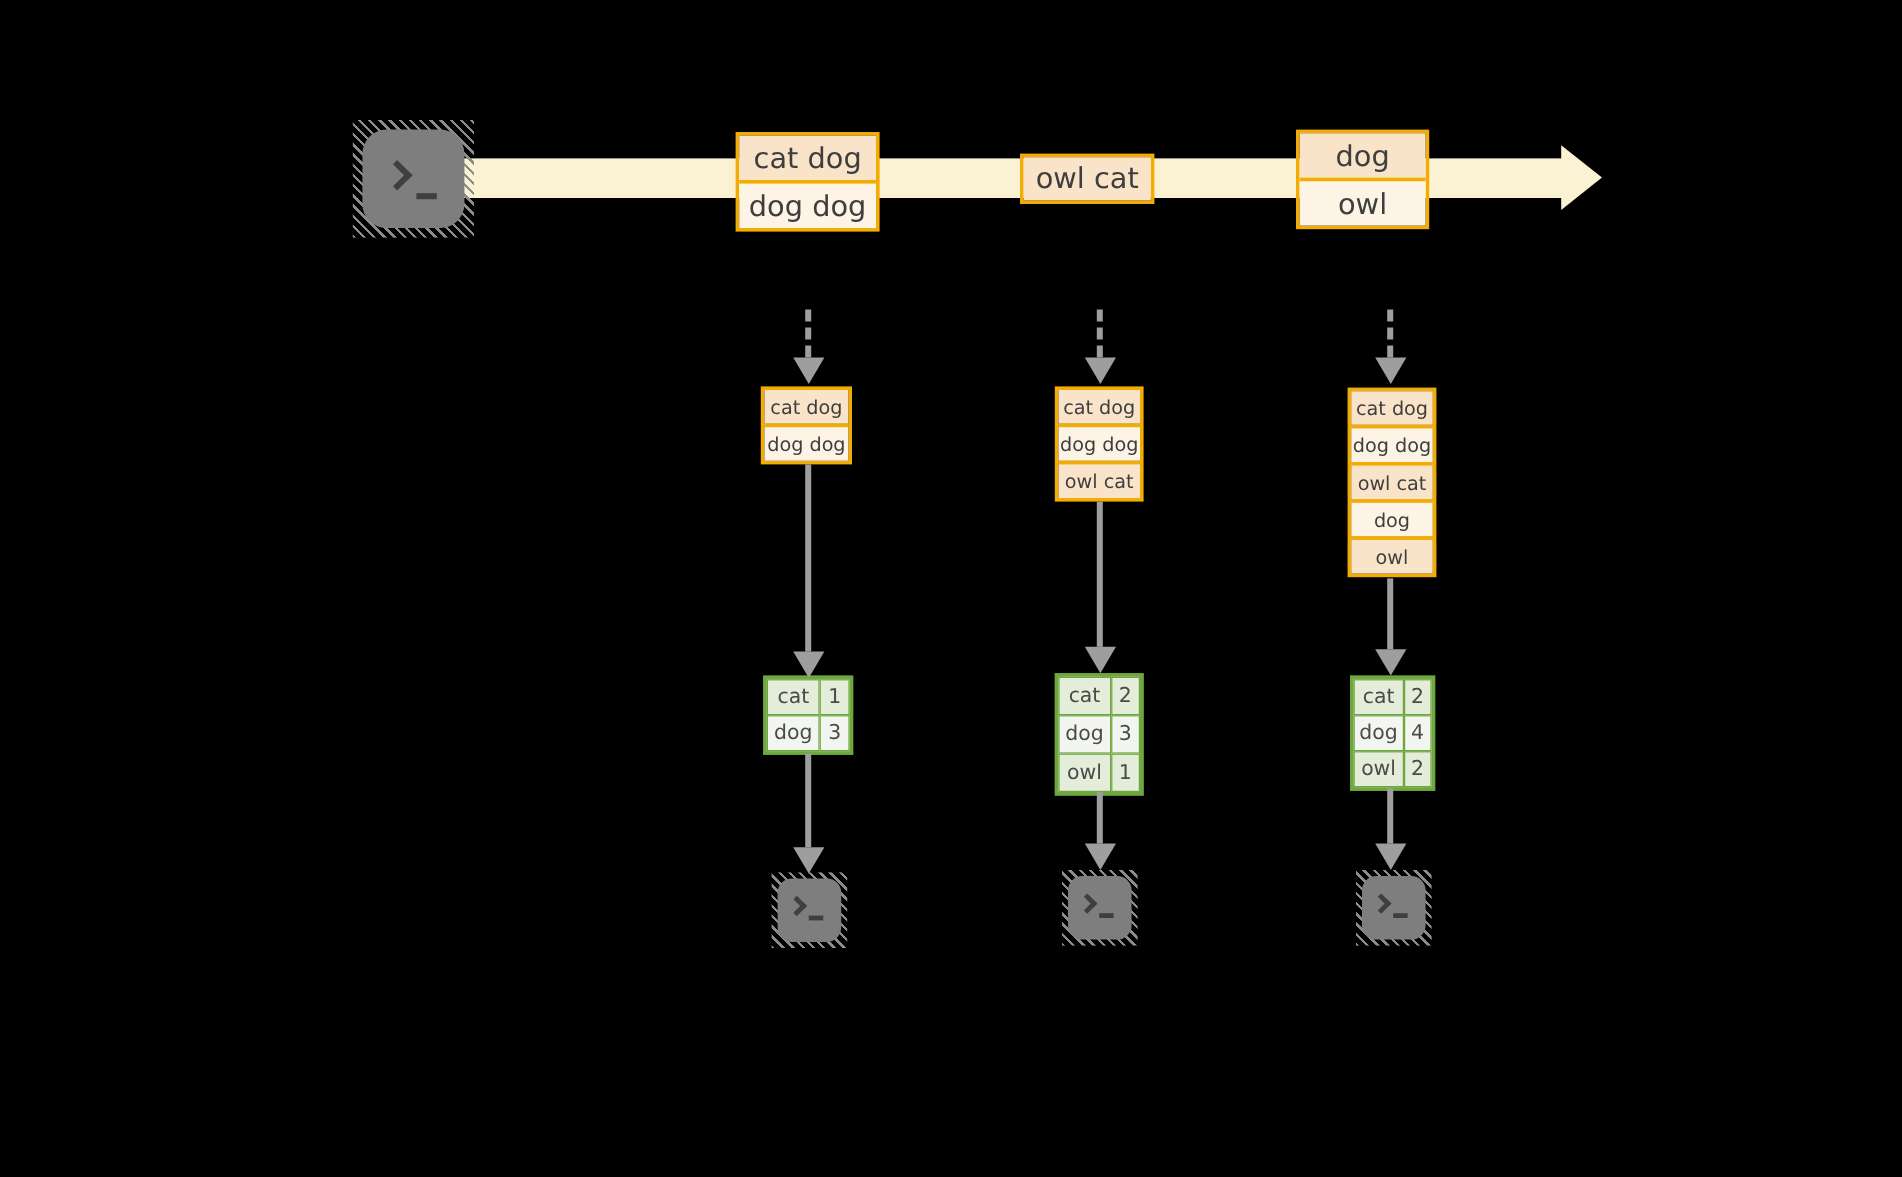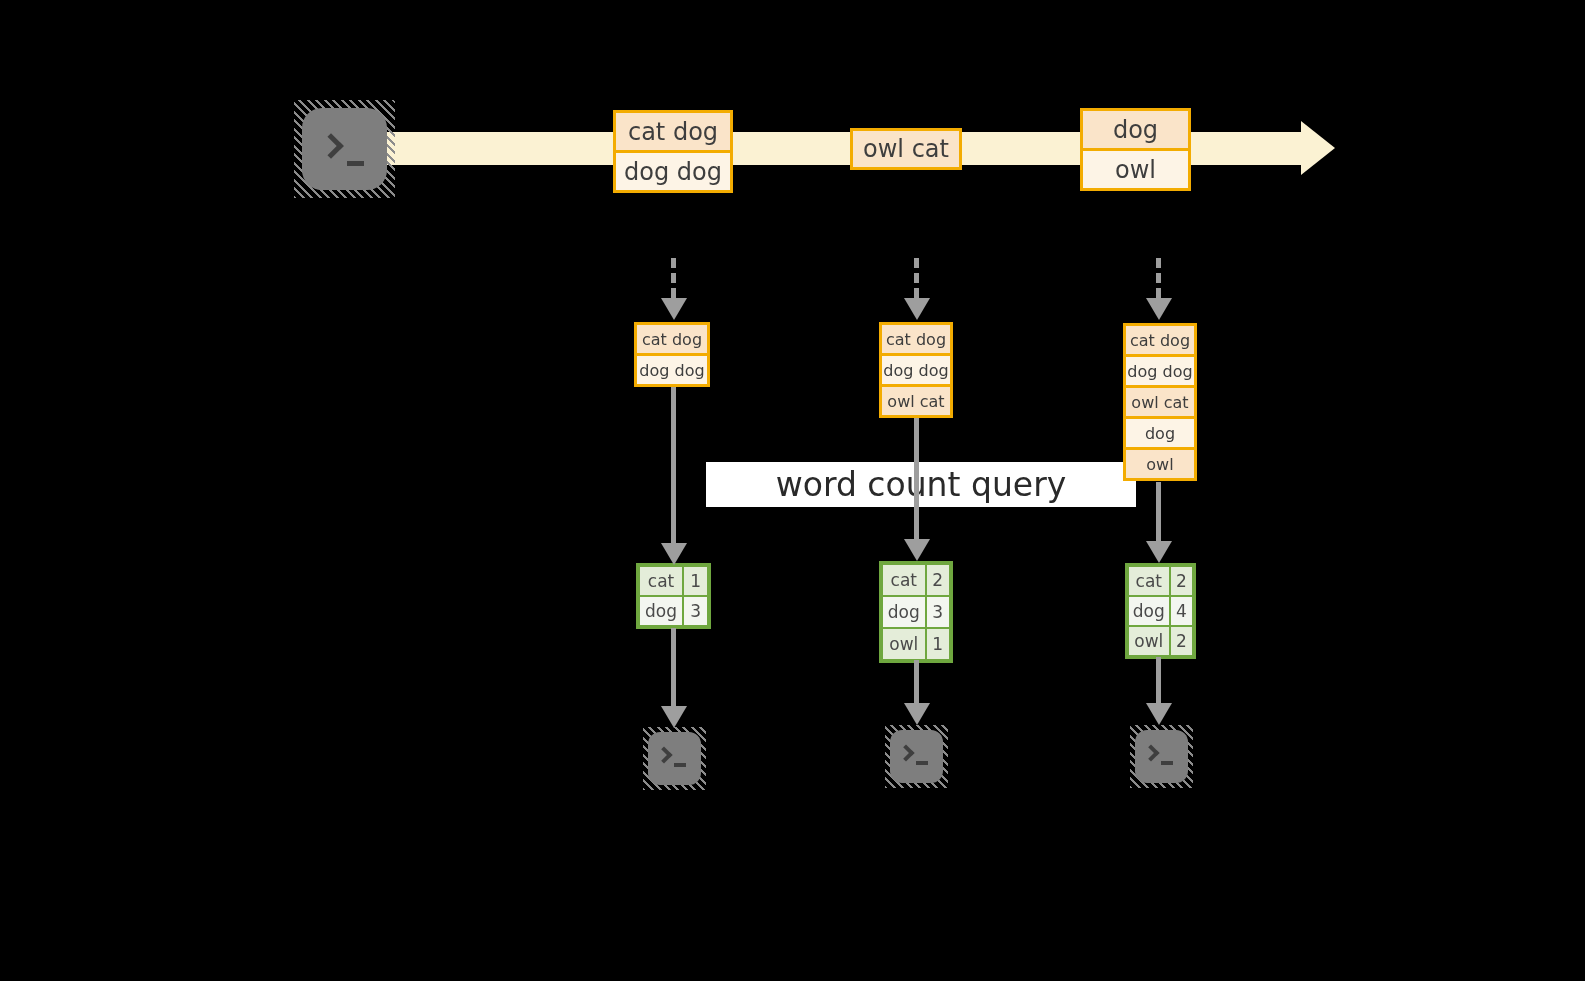--- a/index.html
+++ b/index.html
@@ -101,23 +101,20 @@
   </div>
 
   <div class="abs obox" style="left:1110px; top:323px; width:74px;">
     <div class="orow st f-a">cat dog</div>
     <div class="orow st f-b">dog dog</div>
     <div class="orow st f-a">owl cat</div>
     <div class="orow st f-b">dog</div>
     <div class="orow st f-a">owl</div>
   </div>
 
-  <div class="abs banner" style="left:693px; top:462px; width:430px; height:45px;">
-    <span>word count query</span>
-  </div>
 
   <div class="abs vline" style="left:658px; top:387px; height:156px;"></div>
   <div class="abs tri-dn" style="left:648px; top:543px;"></div>
 
   <div class="abs vline" style="left:901px; top:418px; height:121px;"></div>
   <div class="abs tri-dn" style="left:891px; top:539px;"></div>
 
   <div class="abs vline" style="left:1143px; top:482px; height:59px;"></div>
   <div class="abs tri-dn" style="left:1133px; top:541px;"></div>
 

